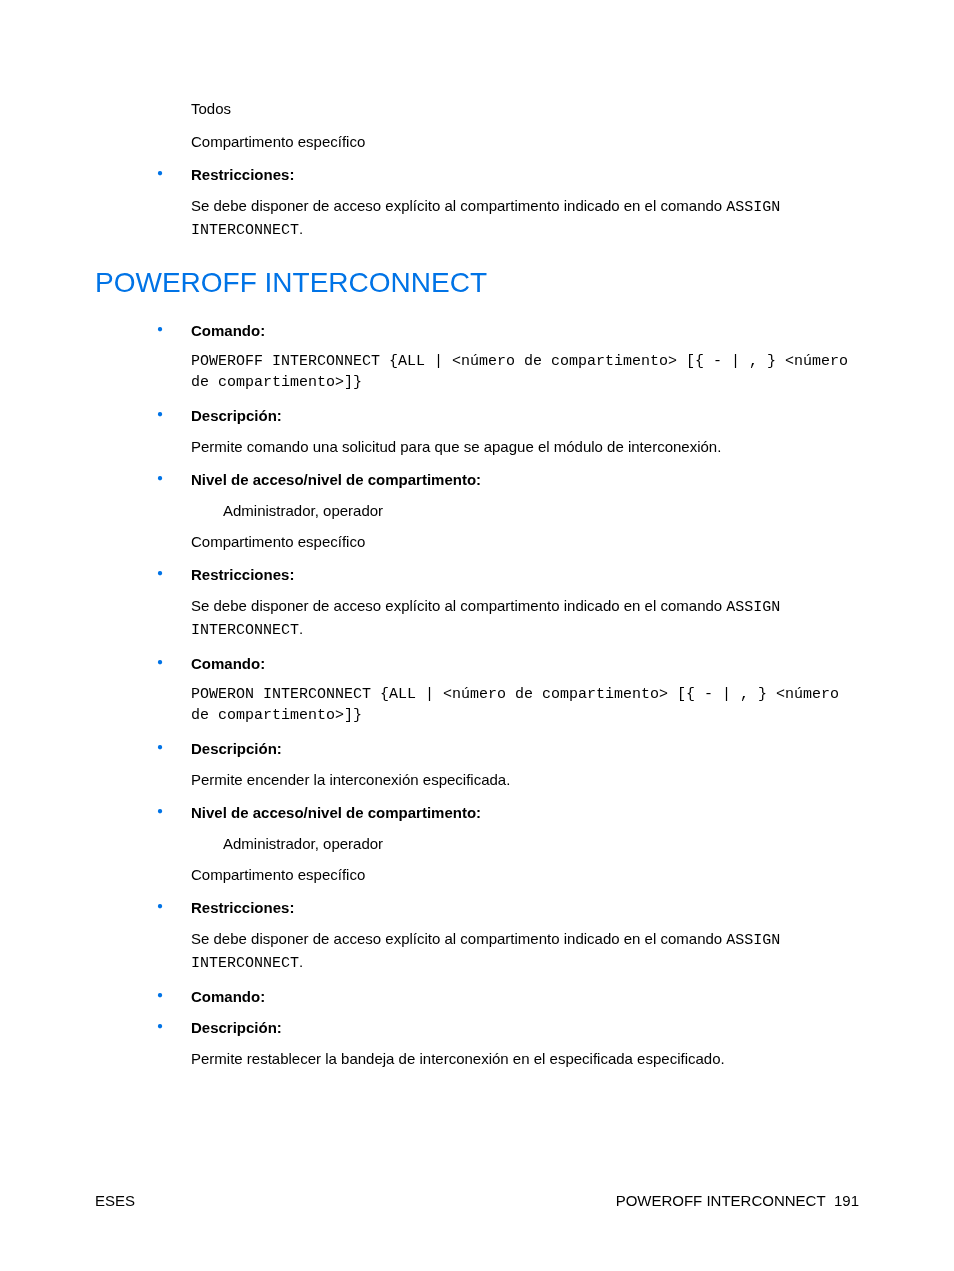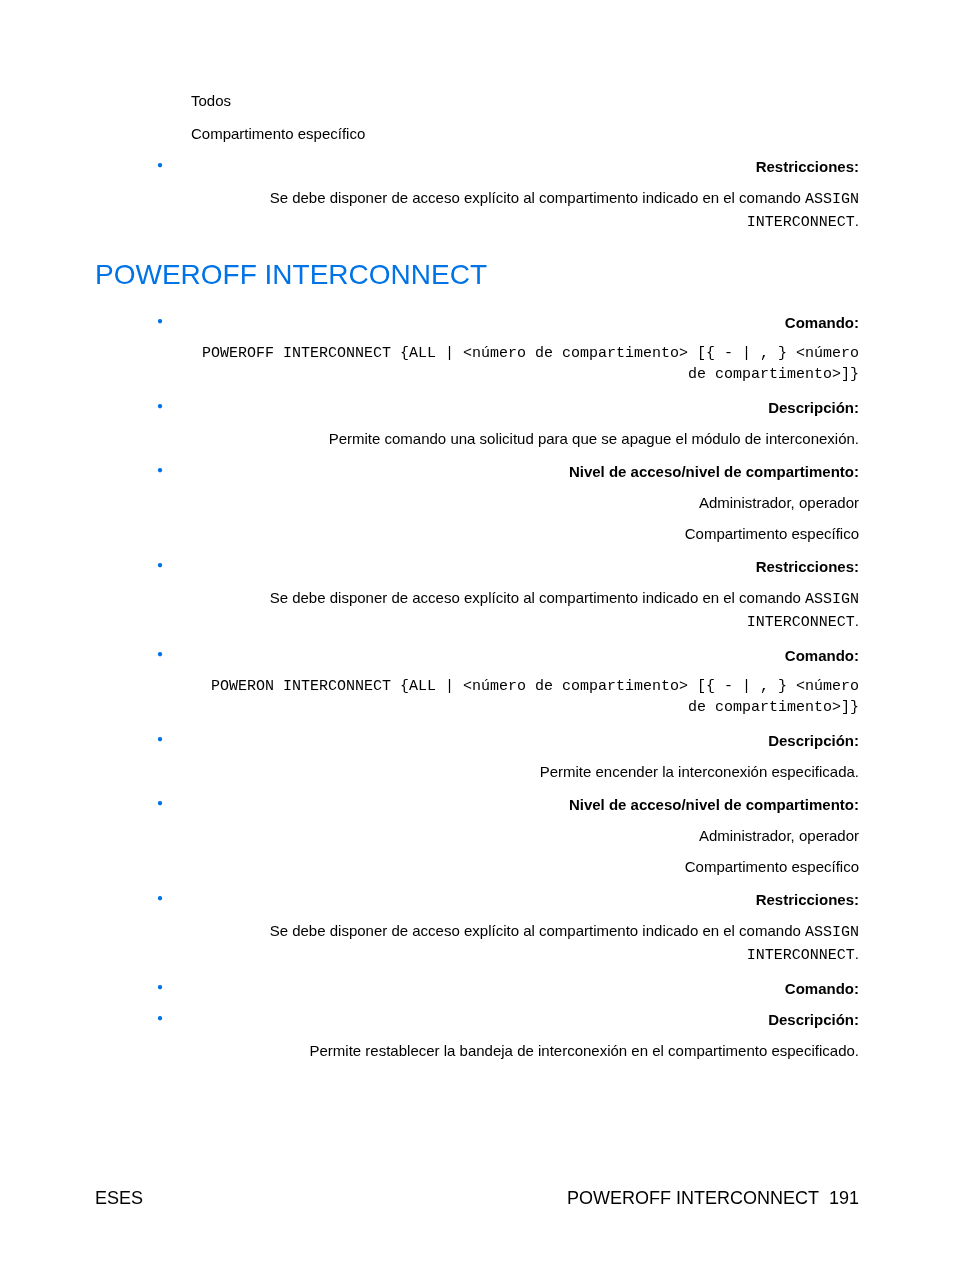--- a/index.html
+++ b/index.html
@@ -16,37 +16,37 @@
   }
   .content { }
   ul.bullet-list {
     list-style: none;
     margin-left: 62px;
   }
   ul.bullet-list > li {
     position: relative;
     padding-left: 34px;
     margin-bottom: 8px;
-    text-align: right;
   }
   ul.bullet-list > li::before {
     content: "●";
     position: absolute;
     left: 0;
     top: 2px;
     color: #0073e6;
     font-size: 10px;
   }
   .term {
     font-weight: bold;
     margin-bottom: 10px;
   }
   .def {
     margin-bottom: 12px;
     font-weight: normal;
+    margin-top: 8px;
   }
   .def-block { margin-bottom: 10px; margin-left: 32px; }
   .code {
     font-family: "Courier New", Courier, monospace;
     font-size: 15px;
   }
   h2.heading {
     color: #0073e6;
     font-size: 28px;
     font-weight: normal;
@@ -57,21 +57,21 @@
     margin-bottom: 12px;
   }
   .pre-items .def { margin-bottom: 12px; }
   .footer {
     position: absolute;
     bottom: 60px;
     left: 95px;
     right: 95px;
     display: flex;
     justify-content: space-between;
-    font-size: 18px;
+    font-size: 15px;
   }
   .footer-right { white-space: nowrap; }
 </style>
 </head>
 <body>
 
 <div class="content">
 
   <div class="pre-items">
     <div class="def">Todos</div>
@@ -131,21 +131,21 @@
       </div>
     </li>
   </ul>
 
   <ul class="bullet-list">
     <li>
       <div class="term">Comando:</div>
     </li>
     <li>
       <div class="term">Descripción:</div>
-      <div class="def">Permite restablecer la bandeja de interconexión en el compartimento especificado.</div>
+      <div class="def">Permite restablecer la bandeja de interconexión en el especificada especificado.</div>
     </li>
   </ul>
 
 </div>
 
 <div class="footer">
   <div>ESES</div>
   <div class="footer-right">
     <span>POWEROFF INTERCONNECT</span>&nbsp;&nbsp;<span>191</span>
   </div>

